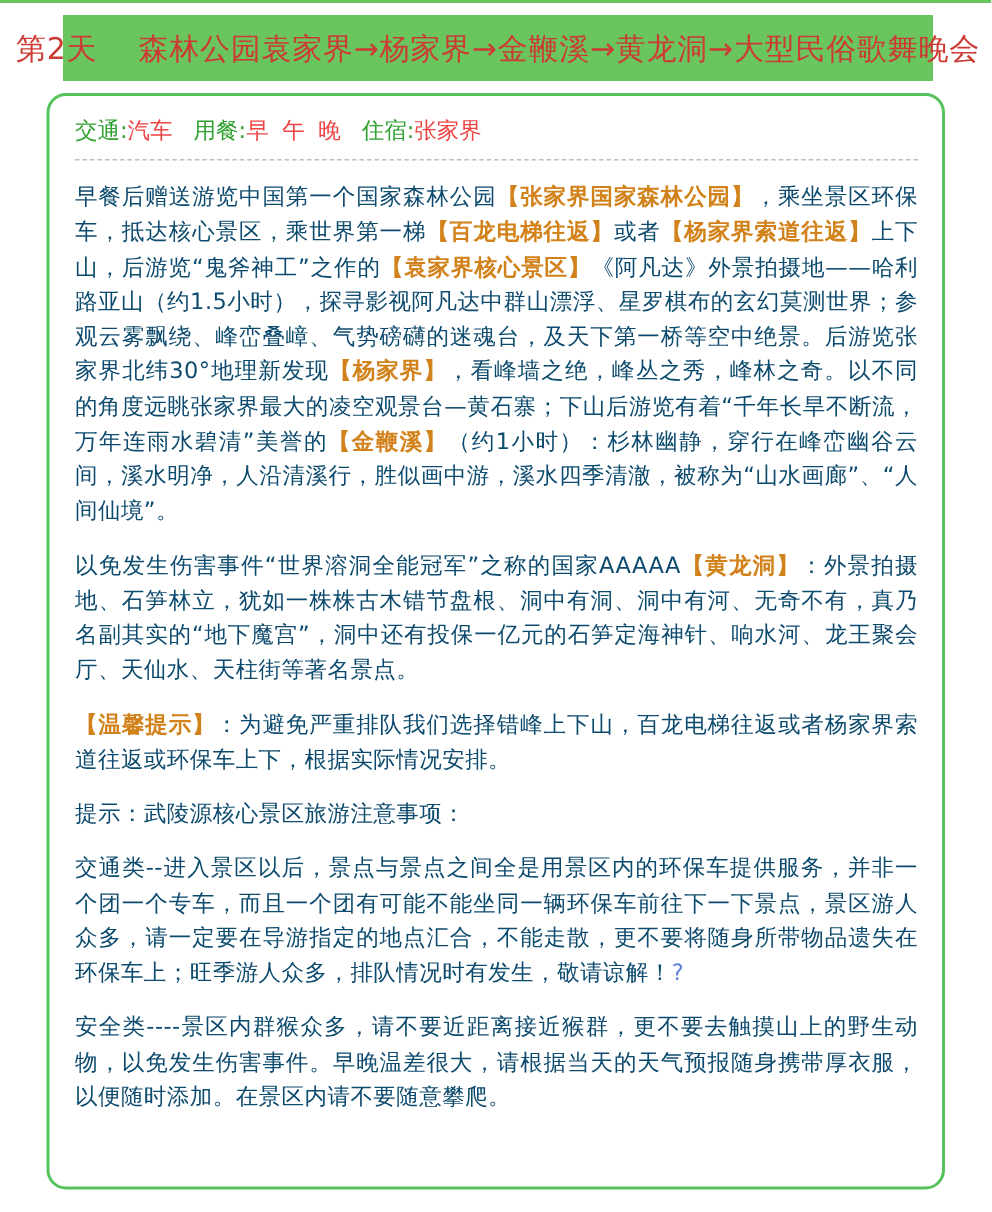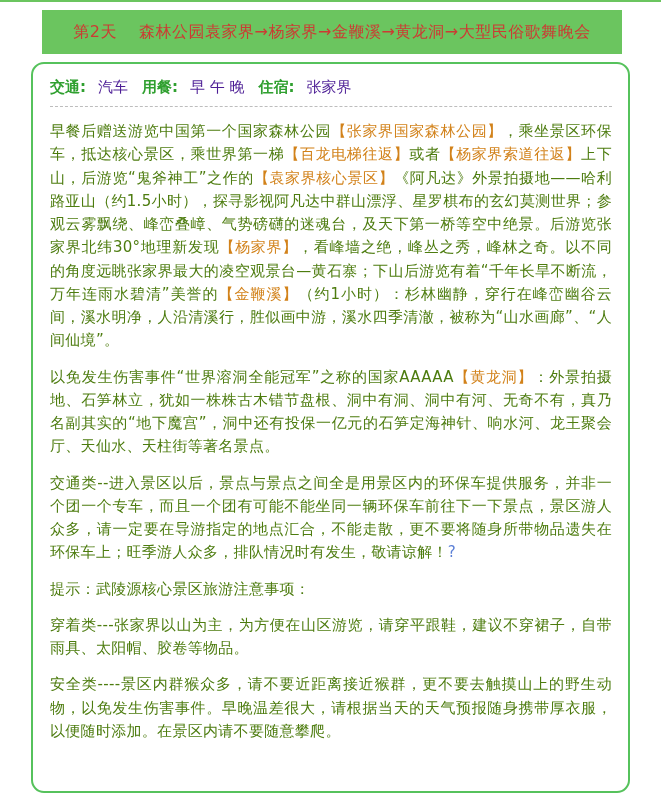--- a/index.html
+++ b/index.html
@@ -10,21 +10,21 @@
   }
   .top-rule {
     height: 2px; width: 100%;
     background: var(--header-bg, #6bc55f);
   }
   .day-header {
     margin: 8px 39px 0 42px;
     height: 44px;
     background: var(--header-bg, #6bc55f);
     color: var(--header-text, #cc3b33);
-    font-size: 16px;
+    font-size: 20px;
     letter-spacing: 0.5px;
     display: flex; align-items: center; justify-content: center;
     white-space: nowrap;
   }
   .content-box {
     margin: 8px 31px 0 31px;
     border: 2px solid var(--box-border, #56c25c);
     border-radius: 13px;
     background: #ffffff;
     padding: 8px 16px 14px 17px;
@@ -32,52 +32,52 @@
     min-height: 731px;
   }
   .meta-line {
     font-size: 15px;
     padding: 6px 0 9px 0;
     border-bottom: 1px dashed #bdbdbd;
     white-space: nowrap;
   }
   .meta-label {
     color: var(--label-green, #30a030);
-    font-weight: bold;
+    font-weight: normal;
   }
-  .meta-value { color: #4c1d95; margin-left: 12px; }
+  .meta-value { color: #ef4444; margin-left: 0; font-family: Liberation Mono, monospace; }
   .meta-gap { display: inline-block; width: 14px; }
   .para {
     margin: 13px 0 0 0;
     font-size: 15px;
     line-height: 1.55;
     text-align: justify;
     letter-spacing: 0.3px;
   }
-  .seg-normal { color: #4d7c0f; }
-  .seg-highlight { color: var(--hl-orange, #d2821a); }
+  .seg-normal { color: #0c4a6e; }
+  .seg-highlight { color: var(--hl-orange, #d2821a); font-weight: bold; }
   .seg-blue { color: var(--q-blue, #5b7fd6); }
 </style>
 </head>
 <body>
 
 <div class="top-rule"></div>
 
 <div class="day-header">
   <span>第2天　 森林公园袁家界→杨家界→金鞭溪→黄龙洞→大型民俗歌舞晚会</span>
 </div>
 
 <div class="content-box">
 
   <div class="meta-line">
     <span class="meta-label">交通:</span><span class="meta-value">汽车</span><span class="meta-gap"></span><span class="meta-label">用餐:</span><span class="meta-value">早 午 晚</span><span class="meta-gap"></span><span class="meta-label">住宿:</span><span class="meta-value">张家界</span>
   </div>
 
   <div id="paragraphs">
       <p class="para"><span class="seg-normal">早餐后赠送游览中国第一个国家森林公园</span><span class="seg-highlight">【张家界国家森林公园】</span><span class="seg-normal">，乘坐景区环保车，抵达核心景区，乘世界第一梯</span><span class="seg-highlight">【百龙电梯往返】</span><span class="seg-normal">或者</span><span class="seg-highlight">【杨家界索道往返】</span><span class="seg-normal">上下山，后游览“鬼斧神工”之作的</span><span class="seg-highlight">【袁家界核心景区】</span><span class="seg-normal">《阿凡达》外景拍摄地——哈利路亚山（约1.5小时），探寻影视阿凡达中群山漂浮、星罗棋布的玄幻莫测世界；参观云雾飘绕、峰峦叠嶂、气势磅礴的迷魂台，及天下第一桥等空中绝景。后游览张家界北纬30°地理新发现</span><span class="seg-highlight">【杨家界】</span><span class="seg-normal">，看峰墙之绝，峰丛之秀，峰林之奇。以不同的角度远眺张家界最大的凌空观景台—黄石寨；下山后游览有着“千年长旱不断流，万年连雨水碧清”美誉的</span><span class="seg-highlight">【金鞭溪】</span><span class="seg-normal">（约1小时）：杉林幽静，穿行在峰峦幽谷云间，溪水明净，人沿清溪行，胜似画中游，溪水四季清澈，被称为“山水画廊”、“人间仙境”。</span></p>
       <p class="para"><span class="seg-normal">以免发生伤害事件“世界溶洞全能冠军”之称的国家AAAAA</span><span class="seg-highlight">【黄龙洞】</span><span class="seg-normal">：外景拍摄地、石笋林立，犹如一株株古木错节盘根、洞中有洞、洞中有河、无奇不有，真乃名副其实的“地下魔宫”，洞中还有投保一亿元的石笋定海神针、响水河、龙王聚会厅、天仙水、天柱街等著名景点。</span></p>
+      <p class="para"><span class="seg-highlight">【温馨提示】</span><span class="seg-normal">：为避免严重排队我们选择错峰上下山，百龙电梯往返或者杨家界索道往返或环保车上下，根据实际情况安排。</span></p>
+      <p class="para"><span class="seg-normal">提示：武陵源核心景区旅游注意事项：</span></p>
       <p class="para"><span class="seg-normal">交通类--进入景区以后，景点与景点之间全是用景区内的环保车提供服务，并非一个团一个专车，而且一个团有可能不能坐同一辆环保车前往下一下景点，景区游人众多，请一定要在导游指定的地点汇合，不能走散，更不要将随身所带物品遗失在环保车上；旺季游人众多，排队情况时有发生，敬请谅解！</span><span class="seg-blue">?</span></p>
-      <p class="para"><span class="seg-normal">提示：武陵源核心景区旅游注意事项：</span></p>
-      <p class="para"><span class="seg-normal">穿着类---张家界以山为主，为方便在山区游览，请穿平跟鞋，建议不穿裙子，自带雨具、太阳帽、胶卷等物品。</span></p>
       <p class="para"><span class="seg-normal">安全类----景区内群猴众多，请不要近距离接近猴群，更不要去触摸山上的野生动物，以免发生伤害事件。早晚温差很大，请根据当天的天气预报随身携带厚衣服，以便随时添加。在景区内请不要随意攀爬。</span></p>
     </div>
 
 </div>
 
 </body></html>

